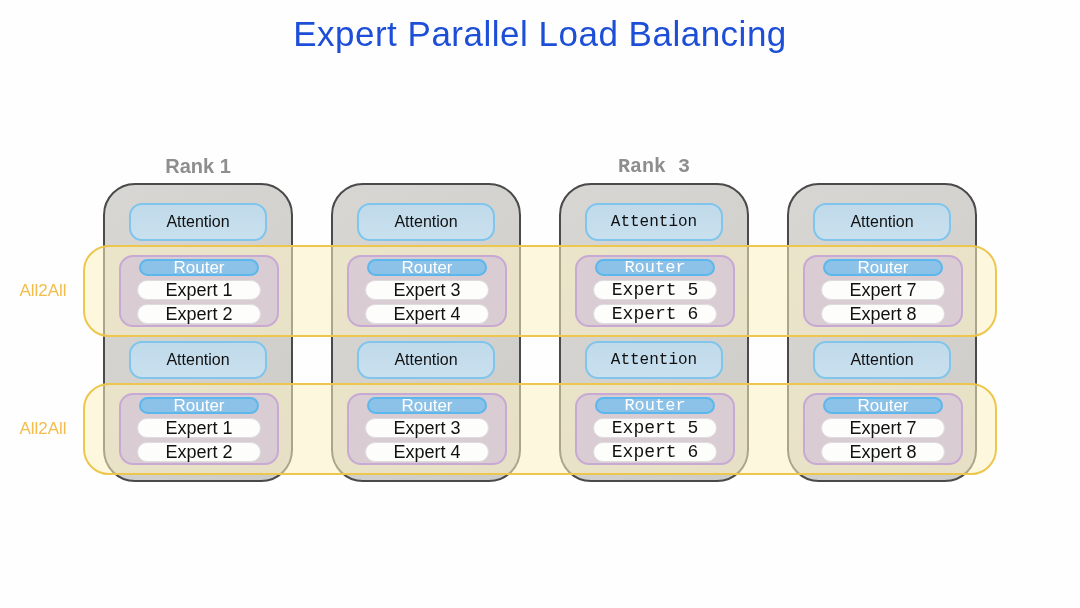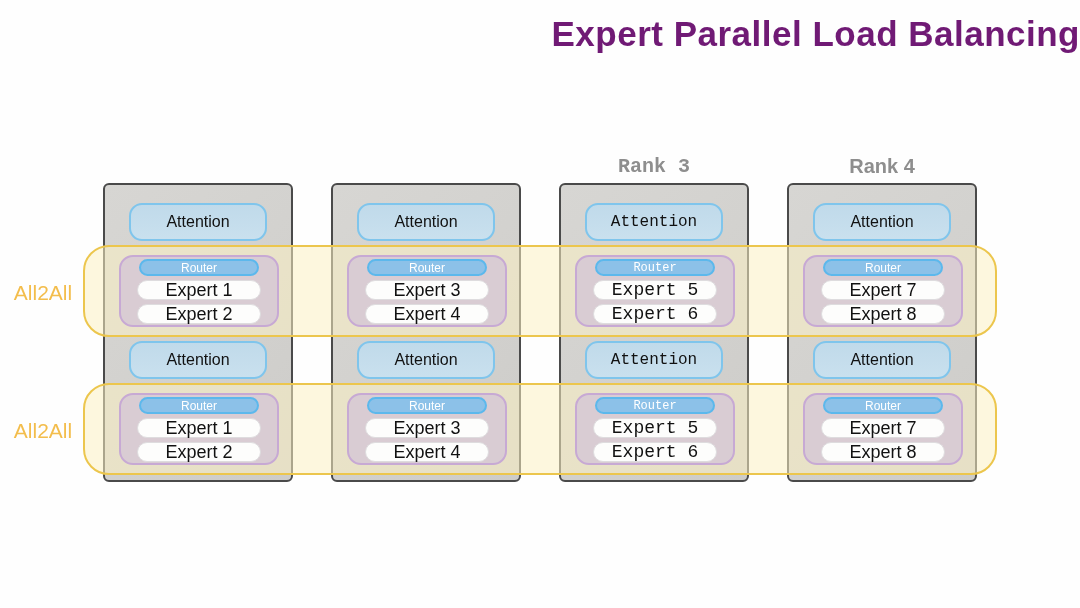--- a/index.html
+++ b/index.html
@@ -14,44 +14,44 @@
     height: 608px;
     background: #fefefe;
     overflow: hidden;
   }
   .title {
     position: absolute;
     top: 14px;
     left: 0;
     width: 100%;
     margin: 0;
-    text-align: right;
+    text-align: center;
     font-size: 35px;
-    font-weight: bold;
+    font-weight: normal;
     letter-spacing: 0.5px;
-    color: #701a75;
+    color: #1d4ed8;
   }
   .rank-label {
     position: absolute;
     top: 155px;
     width: 190px;
     text-align: center;
     font-size: 20px;
     font-weight: bold;
     color: #8e8e8e;
   }
   .column {
     position: absolute;
     top: 183px;
     width: 190px;
     height: 299px;
     box-sizing: border-box;
     background: linear-gradient(135deg, #d7d6d3 0%, #d2d1ce 55%, #cdccc9 100%);
     border: 2px solid #4a4a4a;
-    border-radius: 6px;
+    border-radius: 32px;
     padding-left: 28px;
   }
   .rank1 { left: 103px; }
   .rank2 { left: 331px; }
   .rank3 { left: 559px; font-family: Liberation Mono, monospace; }
   .rank4 { left: 787px; }
 
   .attention {
     position: absolute;
     left: 24px;
@@ -93,21 +93,21 @@
   .router {
     width: 120px;
     height: 17px;
     box-sizing: border-box;
     background: #8cc1e8;
     border: 2px solid #5cb8ec;
     border-radius: 9px;
     display: flex;
     align-items: center;
     justify-content: center;
-    font-size: 12px;
+    font-size: 17px;
     color: #ffffff;
   }
   .expert {
     width: 124px;
     height: 20px;
     box-sizing: border-box;
     background: #fdfdfc;
     border: 1.5px solid #dedcde;
     border-radius: 10px;
     display: flex;
@@ -128,36 +128,36 @@
     border-radius: 26px;
   }
   .band1 { top: 245px; }
   .band2 { top: 383px; }
 
   .band-label {
     position: absolute;
     left: 6px;
     width: 74px;
     text-align: center;
-    font-size: 21px;
+    font-size: 17px;
     color: #f3bd4c;
     z-index: 12;
   }
   .band-label1 { top: 281px; }
   .band-label2 { top: 419px; }
 </style>
 </head>
 <body>
 
 <div class="canvas">
 
   <h1 class="title">Expert Parallel Load Balancing</h1>
 
+  <div class="rank-label rank1">Rank 1</div>
   <div class="rank-label rank3">Rank 3</div>
-  <div class="rank-label rank4">Rank 4</div>
 
   <div class="column rank1">
     <div class="attention att1">Attention</div>
     <div class="moe moe1">
       <div class="router">Router</div>
       <div class="expert">Expert 1</div>
       <div class="expert">Expert 2</div>
     </div>
     <div class="attention att2">Attention</div>
     <div class="moe moe2">

